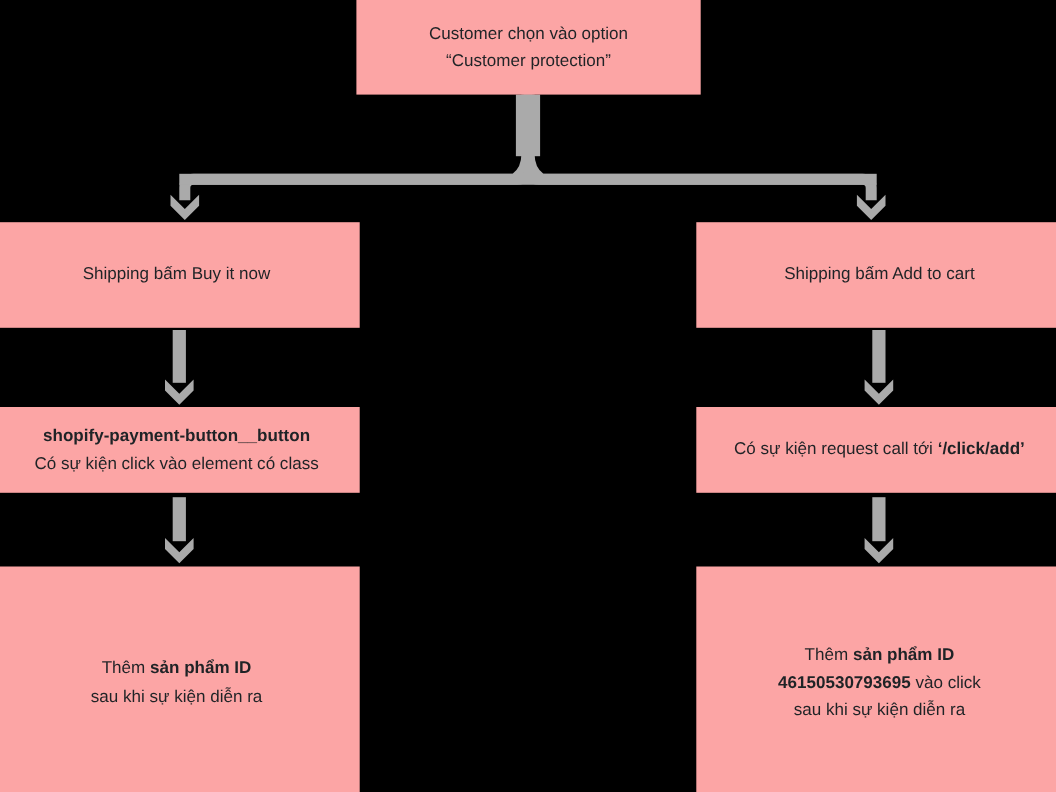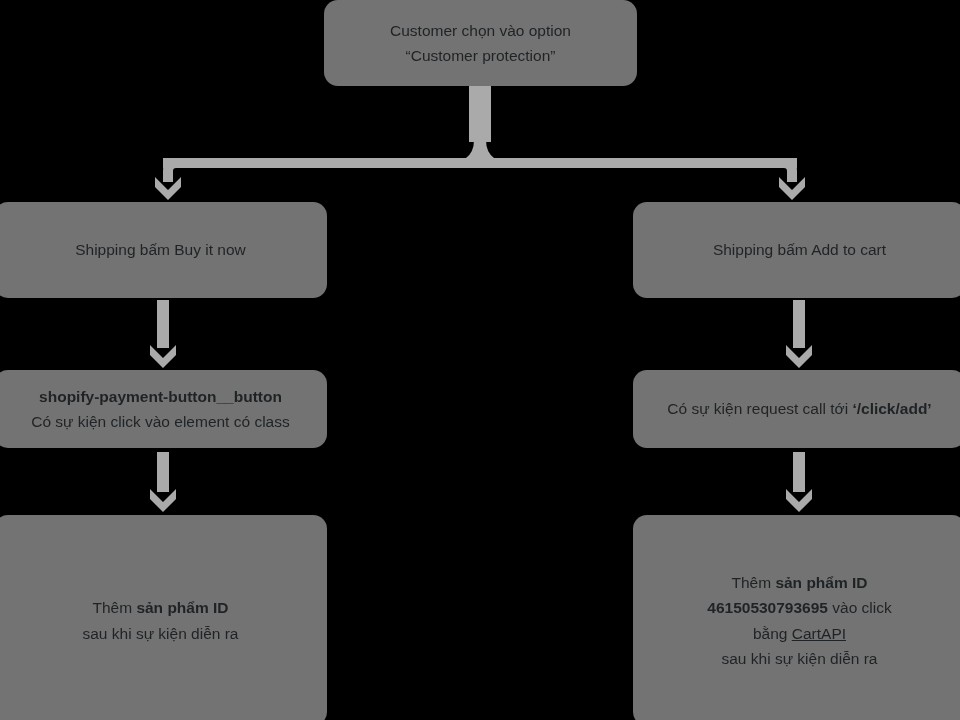--- a/index.html
+++ b/index.html
@@ -12,22 +12,22 @@
     position: relative;
     width: 960px;
     height: 720px;
     background: #000000;
     overflow: hidden;
     font-family: "Liberation Sans", sans-serif;
   }
   .node {
     position: absolute;
     box-sizing: border-box;
-    background: #737373;
-    border-radius: 14px;
+    background: #fca5a5;
+    border-radius: 0;
     color: #1f2326;
     font-size: 15.5px;
     line-height: 1.62;
     text-align: center;
     display: flex;
     align-items: center;
     justify-content: center;
     padding: 6px 23px;
   }
   .node .txt { width: 100%; }
@@ -151,18 +151,17 @@
     <div class="txt">
       <div><span>Thêm </span><b>sản phẩm ID</b></div>
       <div>sau khi sự kiện diễn ra</div>
     </div>
   </div>
 
   <div class="node" id="node-cart">
     <div class="txt">
       <div><span>Thêm </span><b>sản phẩm ID</b></div>
       <div><b>46150530793695</b><span> vào click</span></div>
-      <div><span>bằng </span><span class="lnk">CartAPI</span></div>
       <div>sau khi sự kiện diễn ra</div>
     </div>
   </div>
 
 </div>
 
 </body></html>

